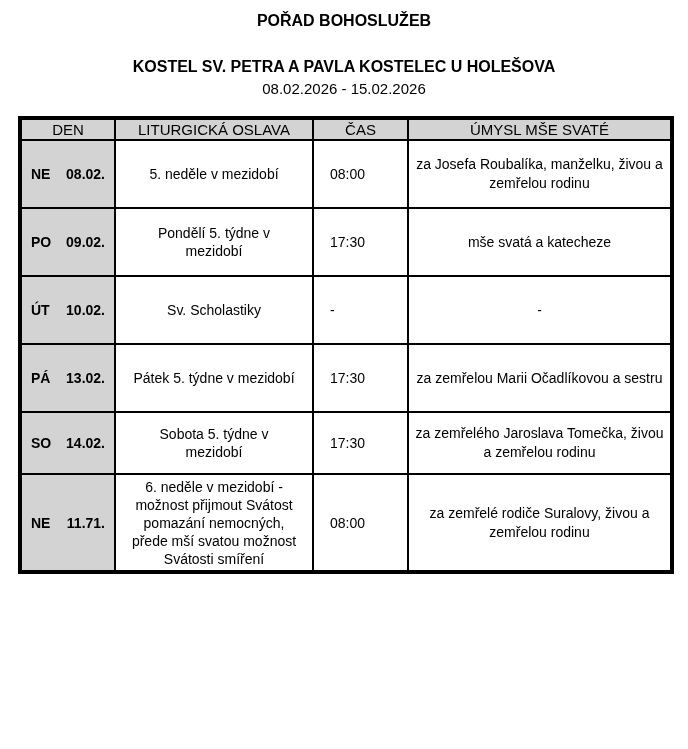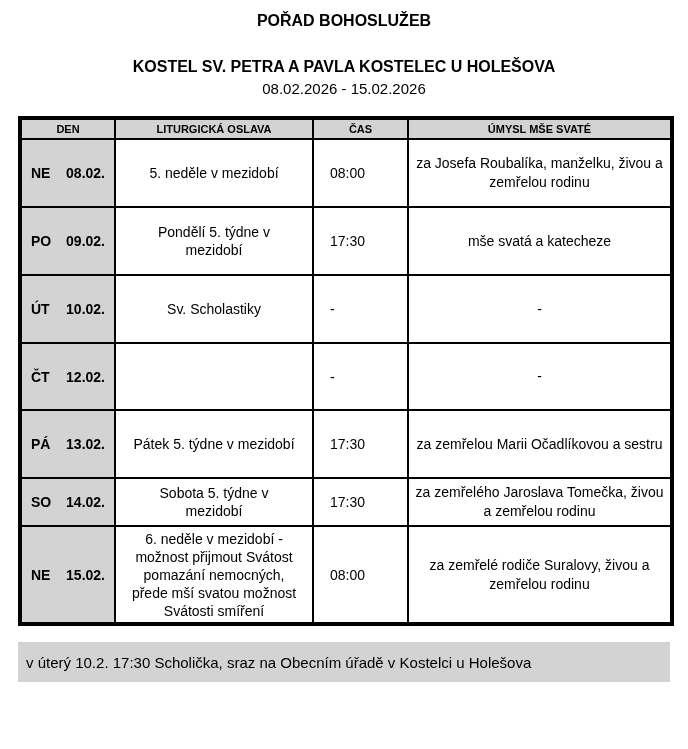--- a/index.html
+++ b/index.html
@@ -49,22 +49,22 @@
   }
   table.schedule th,
   table.schedule td {
     border: 2px solid var(--border);
     font-size: 14px;
     vertical-align: middle;
     overflow: hidden;
   }
   table.schedule th {
     background: var(--gray);
-    font-size: 11px;
-    font-weight: bold;
+    font-size: 15px;
+    font-weight: normal;
     height: 21px;
     text-align: center;
     padding: 1px 2px;
     margin-top: 37px;
   }
   td.day-cell {
     background: var(--gray);
     font-weight: bold;
     font-size: 15px;
     padding: 0 9px;
@@ -151,64 +151,50 @@
           <td class="day-cell">
             <span class="day-wrap">
               <span>ÚT</span>
               <span>10.02.</span>
             </span>
           </td>
           <td class="celebration-cell">Sv. Scholastiky</td>
           <td class="time-cell">-</td>
           <td class="intention-cell">-</td>
         </tr>
-        <tr style="height: 67px;">
-          <td class="day-cell">
-            <span class="day-wrap">
-              <span>ČT</span>
-              <span>12.02.</span>
-            </span>
-          </td>
-          <td class="celebration-cell"></td>
-          <td class="time-cell">-</td>
-          <td class="intention-cell">-</td>
-        </tr>
         <tr style="height: 68px;">
           <td class="day-cell">
             <span class="day-wrap">
               <span>PÁ</span>
               <span>13.02.</span>
             </span>
           </td>
           <td class="celebration-cell">Pátek 5. týdne v mezidobí</td>
           <td class="time-cell">17:30</td>
           <td class="intention-cell">za zemřelou Marii Očadlíkovou a sestru</td>
         </tr>
-        <tr style="height: 48px; margin-top: 44px;">
+        <tr style="height: 62px; margin-top: 44px;">
           <td class="day-cell">
             <span class="day-wrap">
               <span>SO</span>
               <span>14.02.</span>
             </span>
           </td>
           <td class="celebration-cell">Sobota 5. týdne v mezidobí</td>
           <td class="time-cell">17:30</td>
           <td class="intention-cell">za zemřelého Jaroslava Tomečka, živou a zemřelou rodinu</td>
         </tr>
         <tr style="height: 98px;">
           <td class="day-cell">
             <span class="day-wrap">
               <span>NE</span>
-              <span>15.02.</span>
+              <span>11.71.</span>
             </span>
           </td>
           <td class="celebration-cell">6. neděle v mezidobí - možnost přijmout Svátost pomazání nemocných, přede mší svatou možnost Svátosti smíření</td>
           <td class="time-cell">08:00</td>
           <td class="intention-cell">za zemřelé rodiče Suralovy, živou a zemřelou rodinu</td>
         </tr>
       </tbody>
   </table>
 
-  <div class="footer-note">
-    <span>v úterý 10.2. 17:30 Scholička, sraz na Obecním úřadě v Kostelci u Holešova</span>
-  </div>
 
 </div>
 
 </body></html>

